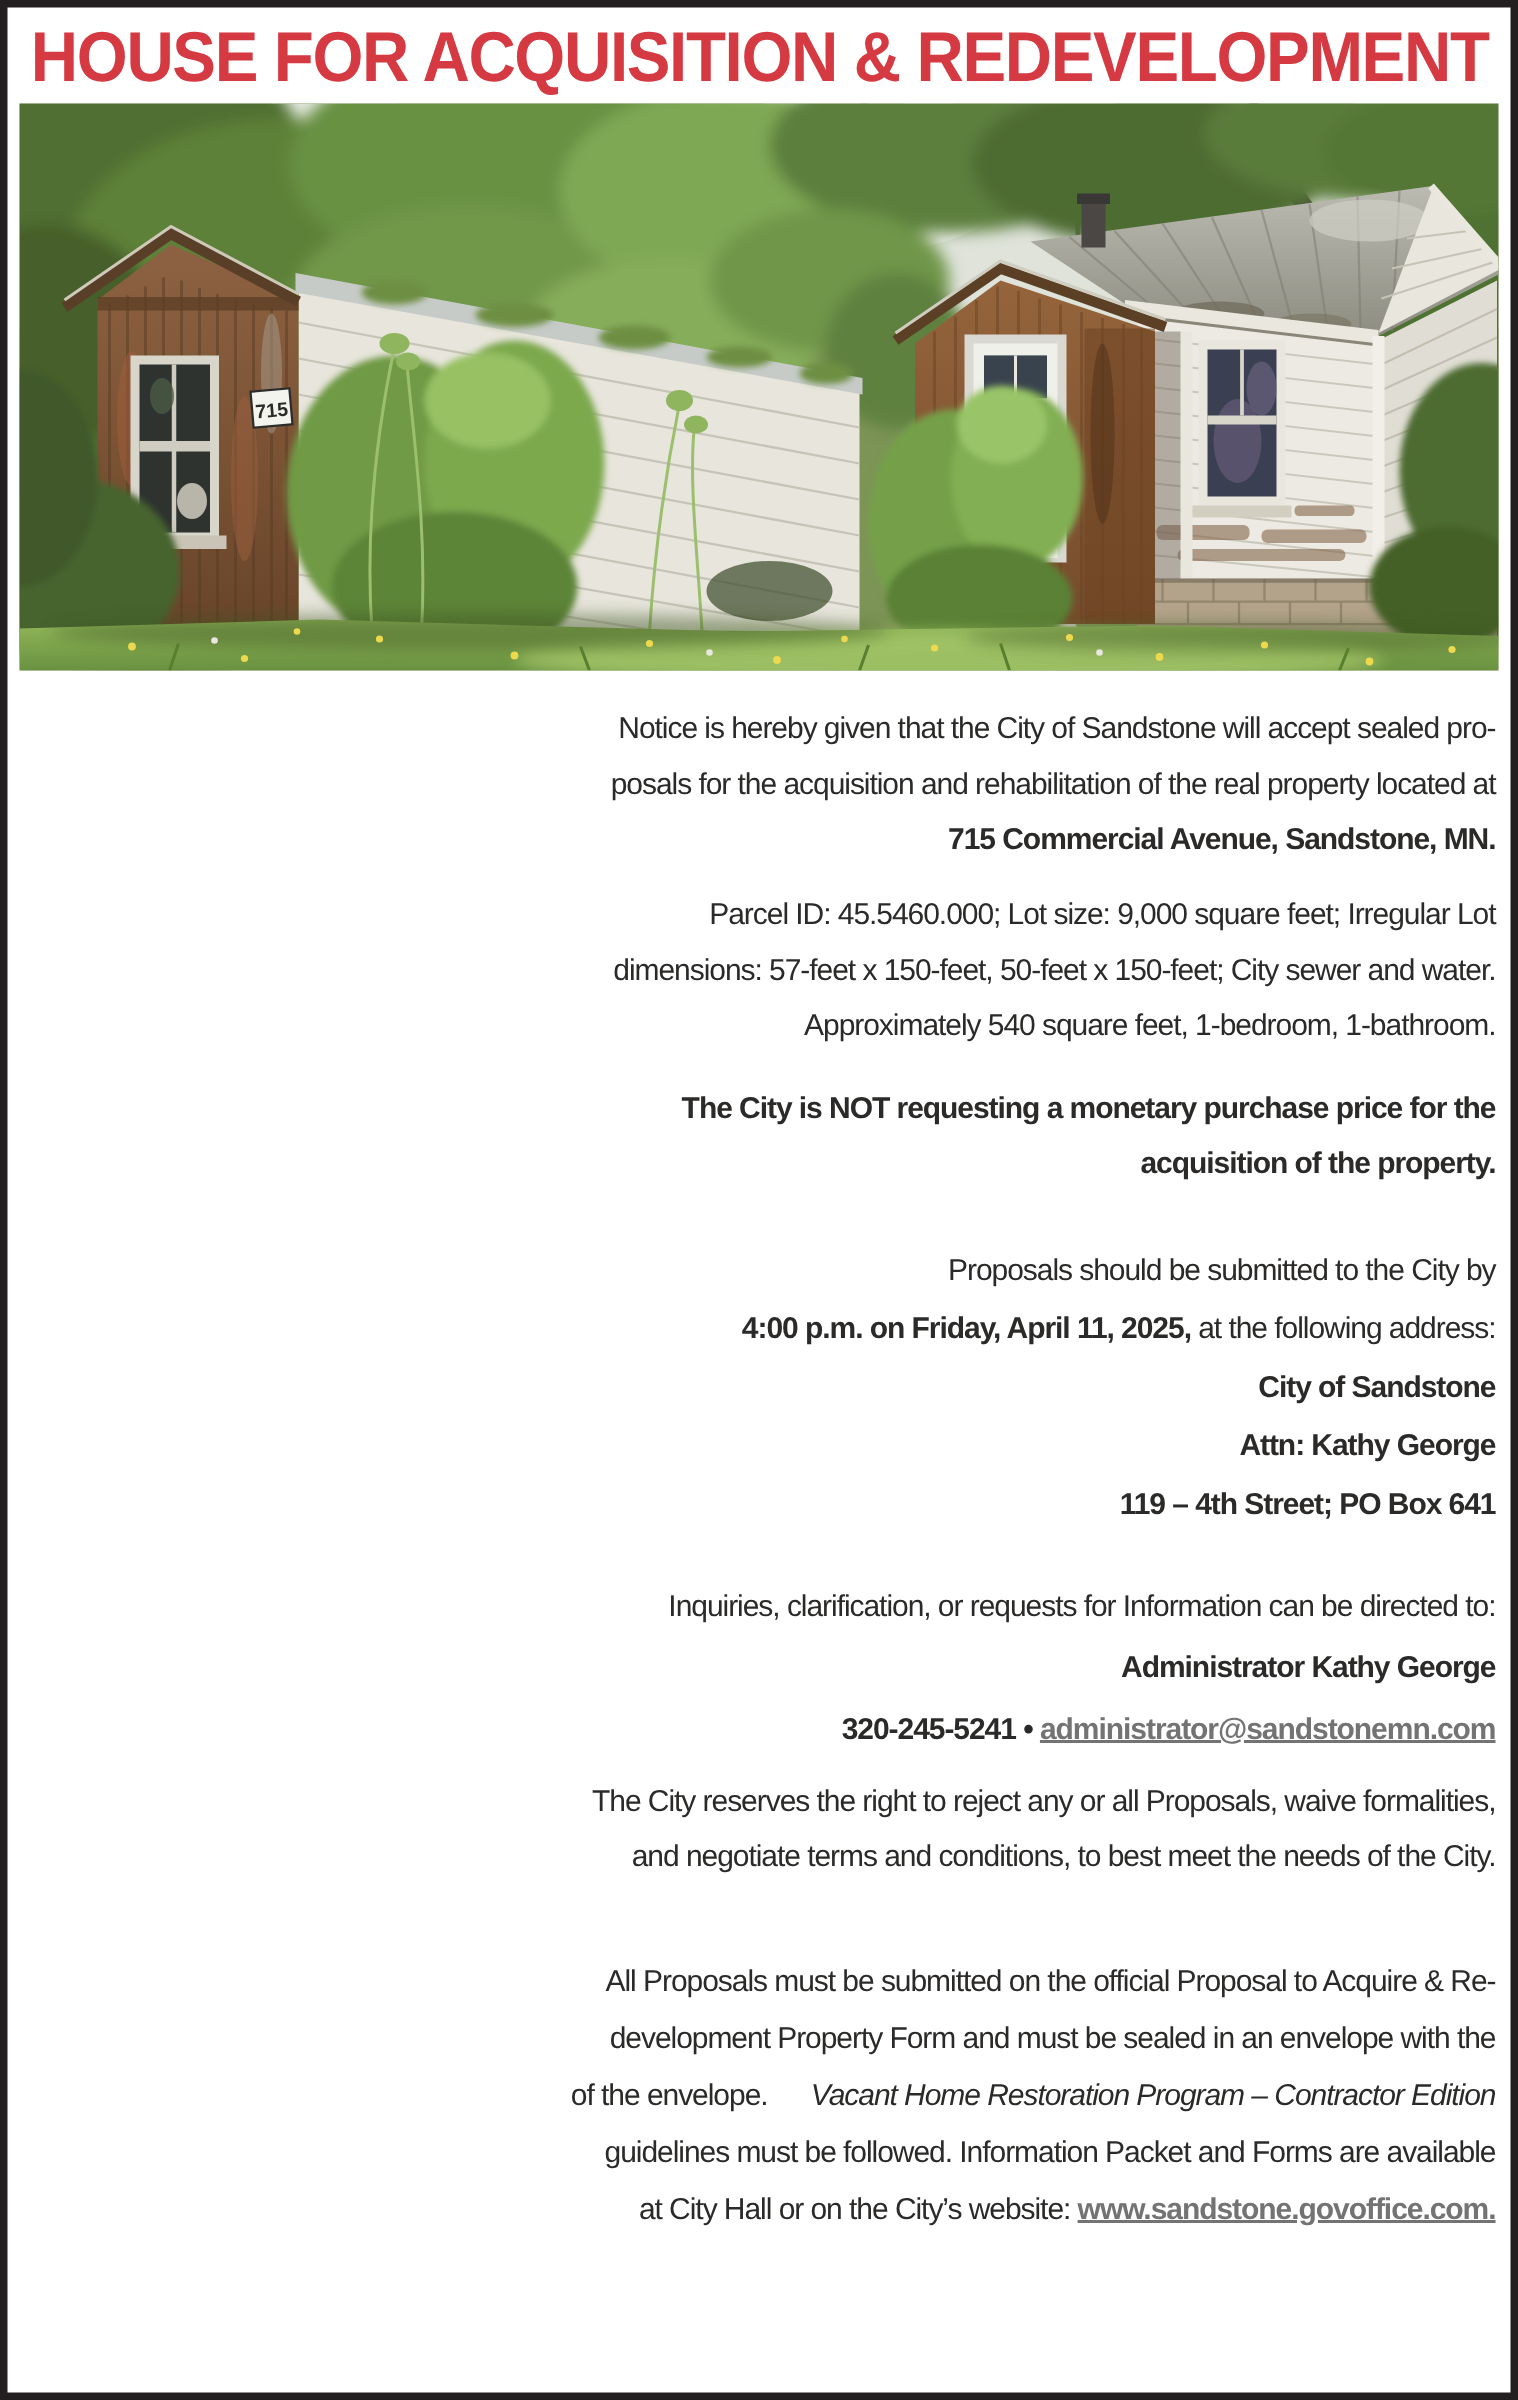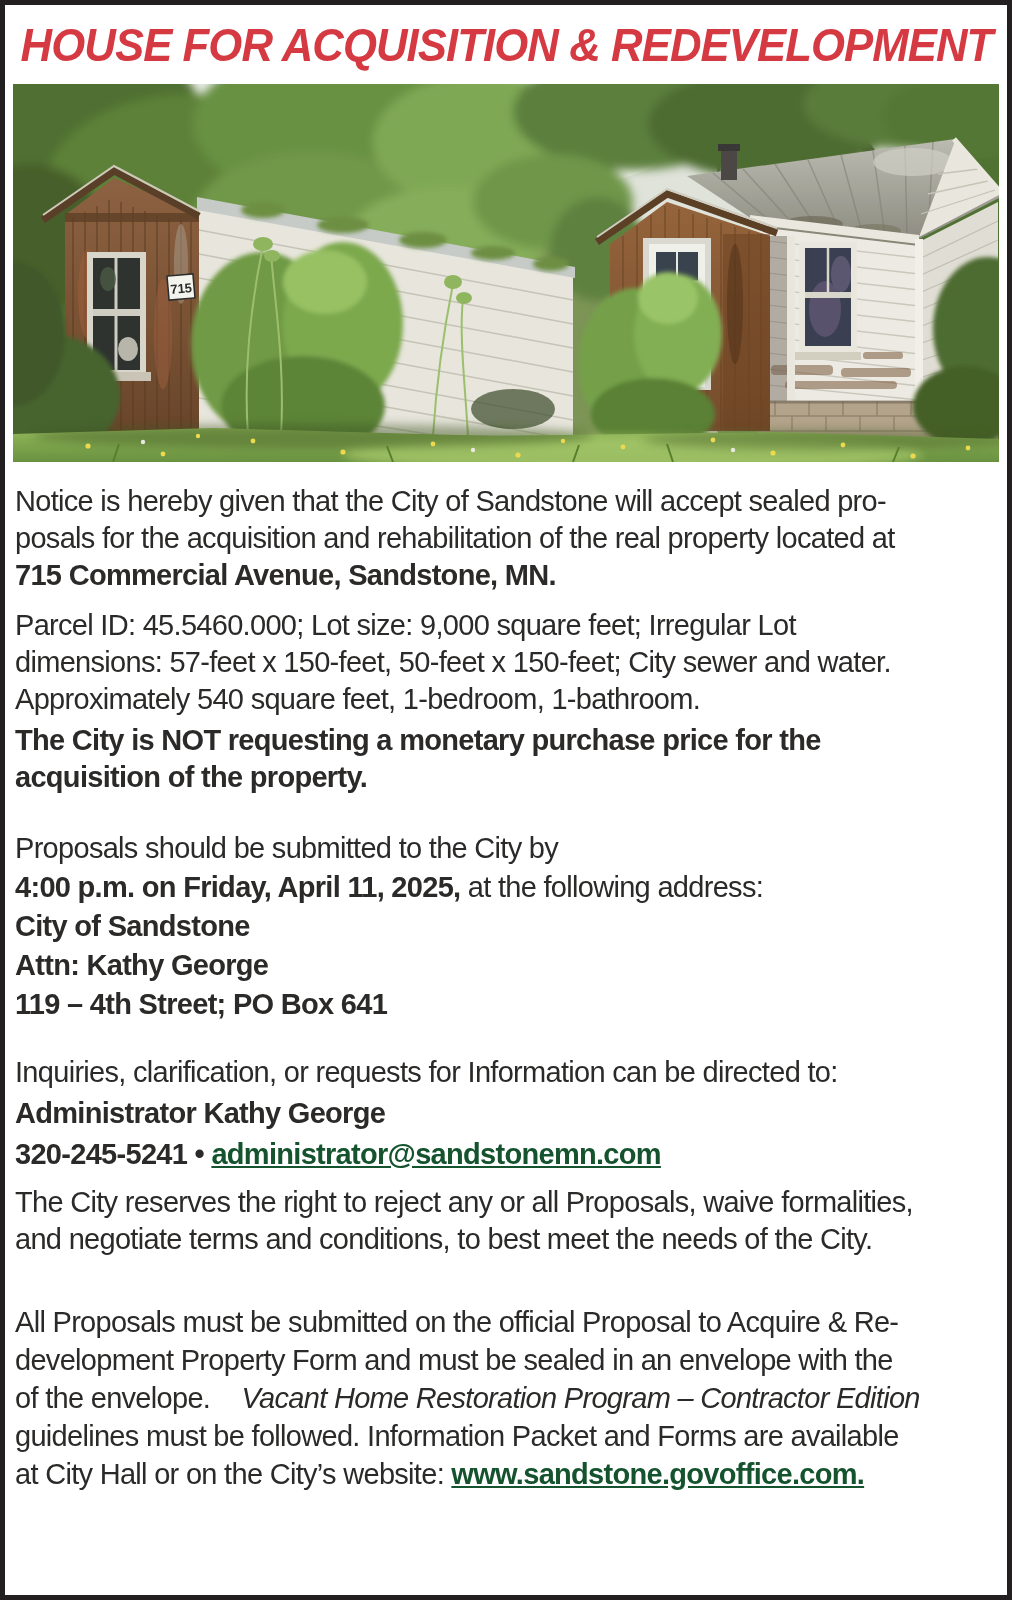--- a/index.html
+++ b/index.html
@@ -7,52 +7,52 @@
     position:relative;
     width:1012px;height:1600px;
     box-sizing:border-box;
     background:#ffffff;
     border:5px solid #231f20;
     overflow:hidden;
     font-family:"Liberation Sans","DejaVu Sans",sans-serif;
     color:#2b2a29;
   }
   .title-band{
-    height:79px;
-    display:flex;align-items:center;justify-content:center;font-style:italic;
+    height:64px;
+    display:flex;align-items:center;justify-content:center;
   }
   .title-band .t{
     font-size:47px;font-weight:bold;letter-spacing:-1px;
     color:#d53a42;white-space:nowrap;
     display:inline-block;transform:scaleX(.93);transform-origin:center;
   }
   .photo{
     width:986px;height:378px;margin:0 auto;
     background:#7c9455;overflow:hidden;position:relative;
   }
   .photo svg{display:block;}
   .content{
-    padding:0 10px;text-align:left;
-    font-size:29px;letter-spacing:-0.7px;
+    padding:0 10px;text-align:right;
+    font-size:20px;letter-spacing:-0.7px;
   }
   .line{white-space:nowrap;}
   .b{font-weight:bold;}
   .i{font-style:italic;margin-left:24px;}
   .p1,.p2,.p3,.p6{line-height:37px;}
   .p4{line-height:39px;}
   .p5{line-height:41px;}
   .p7{line-height:38px;}
   .p1{margin-top:21px;}
   .p2{margin-top:13px;}
-  .p3{margin-top:4px;}
+  .p3{margin-top:18px;}
   .p4{margin-top:33px;}
   .p5{margin-top:28px;}
   .p6{margin-top:9px;}
   .p7{margin-top:45px;}
-  a.link{color:#14532d;font-weight:bold;text-decoration:underline;}
+  a.link{color:#737373;font-weight:bold;text-decoration:underline;}
 </style>
 </head>
 <body>
 
 <div class="page">
 
   <div class="title-band">
     <span class="t">HOUSE FOR ACQUISITION &amp; REDEVELOPMENT</span>
   </div>
 

